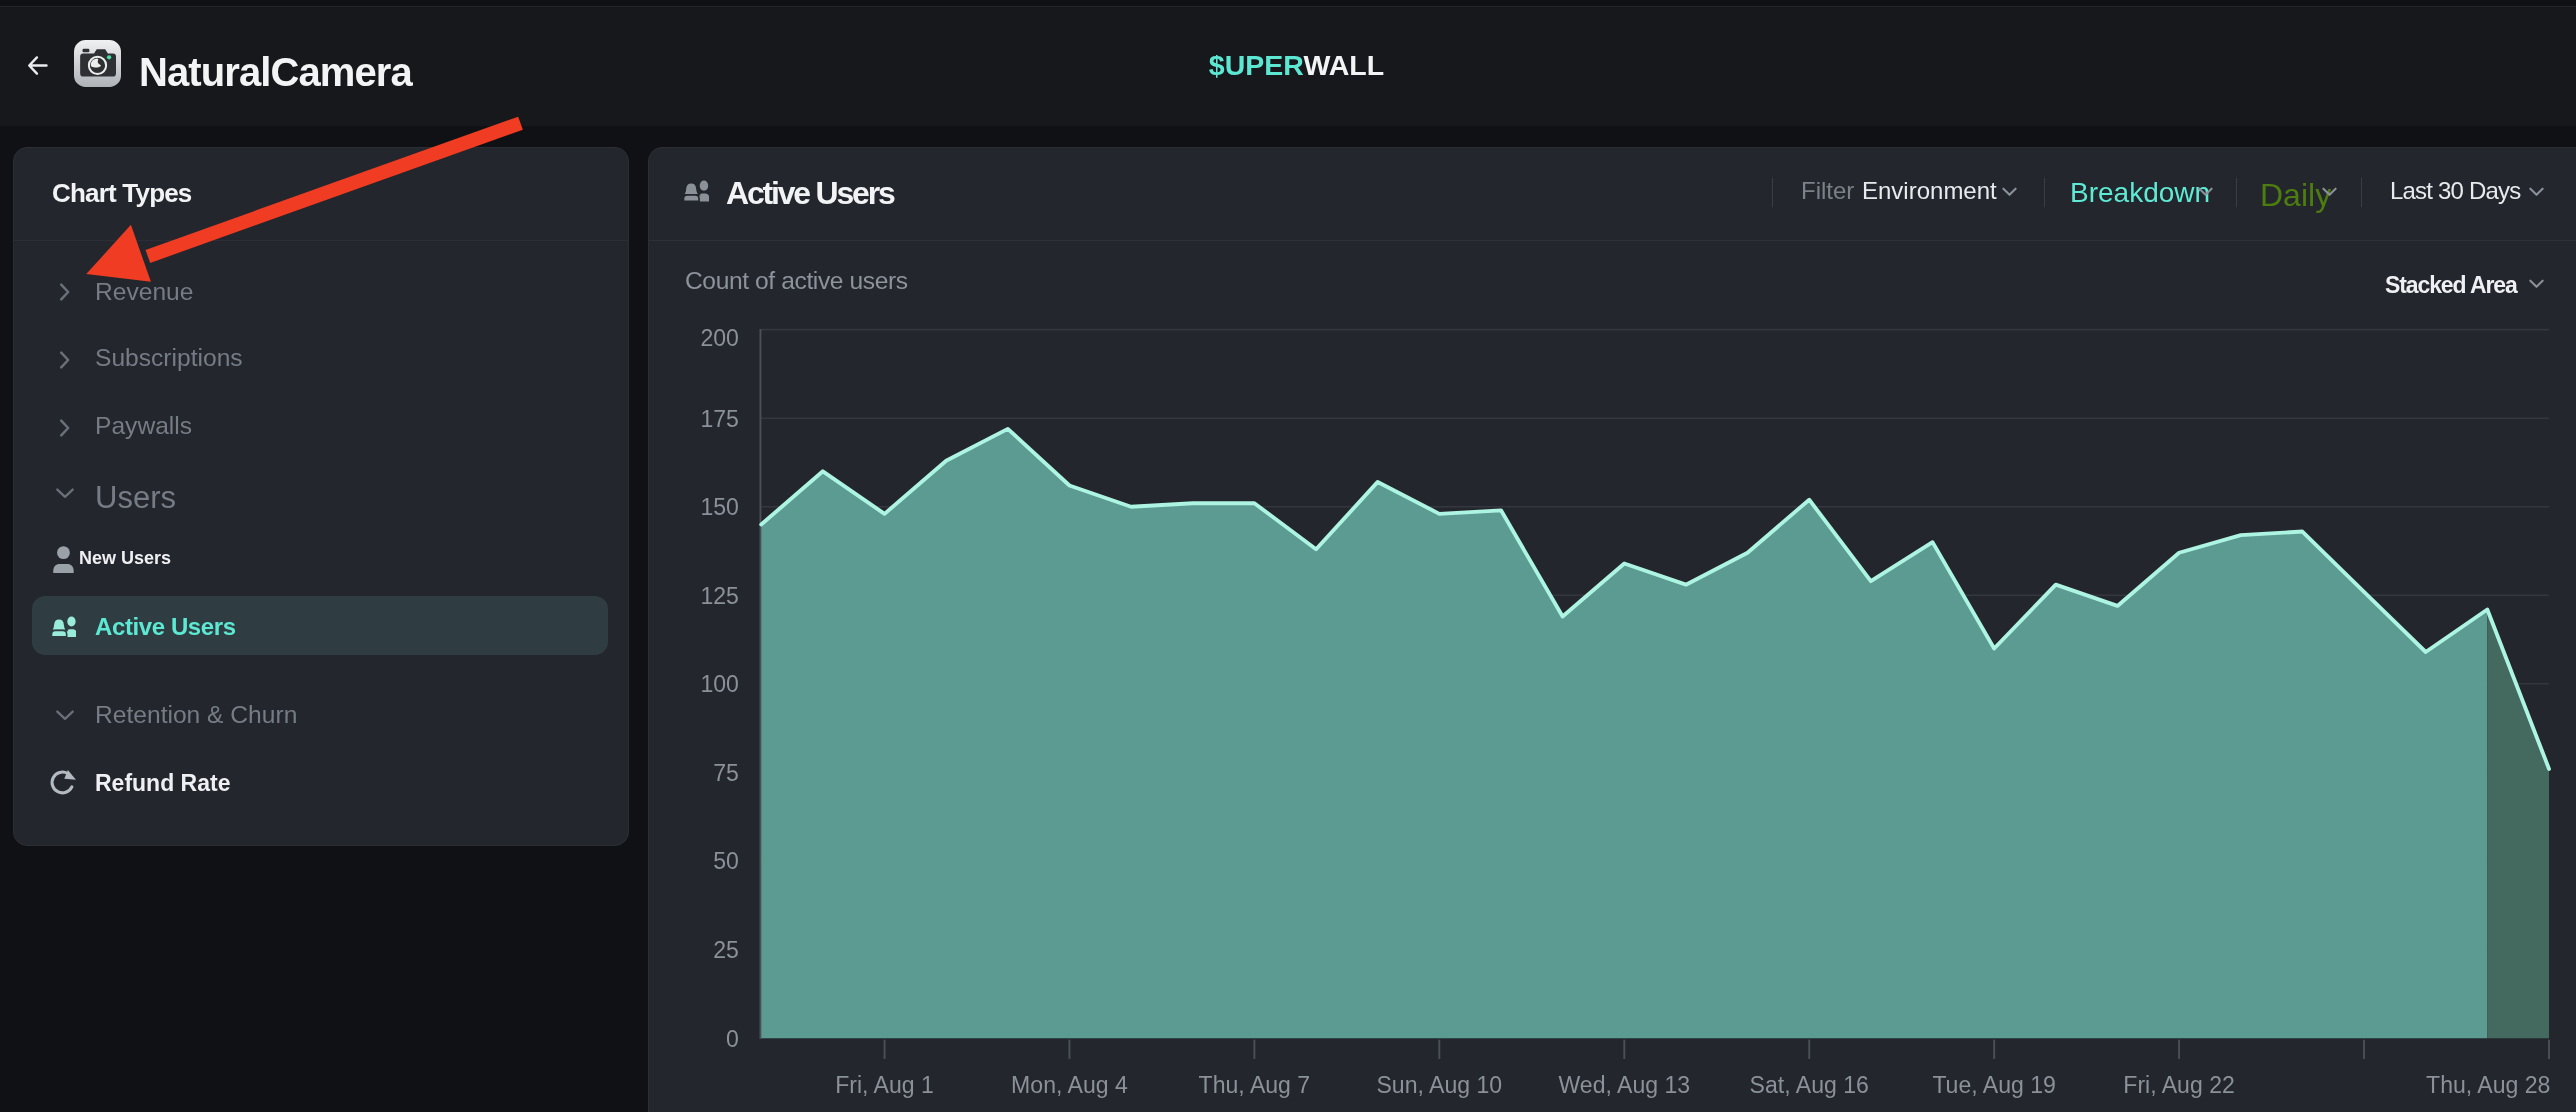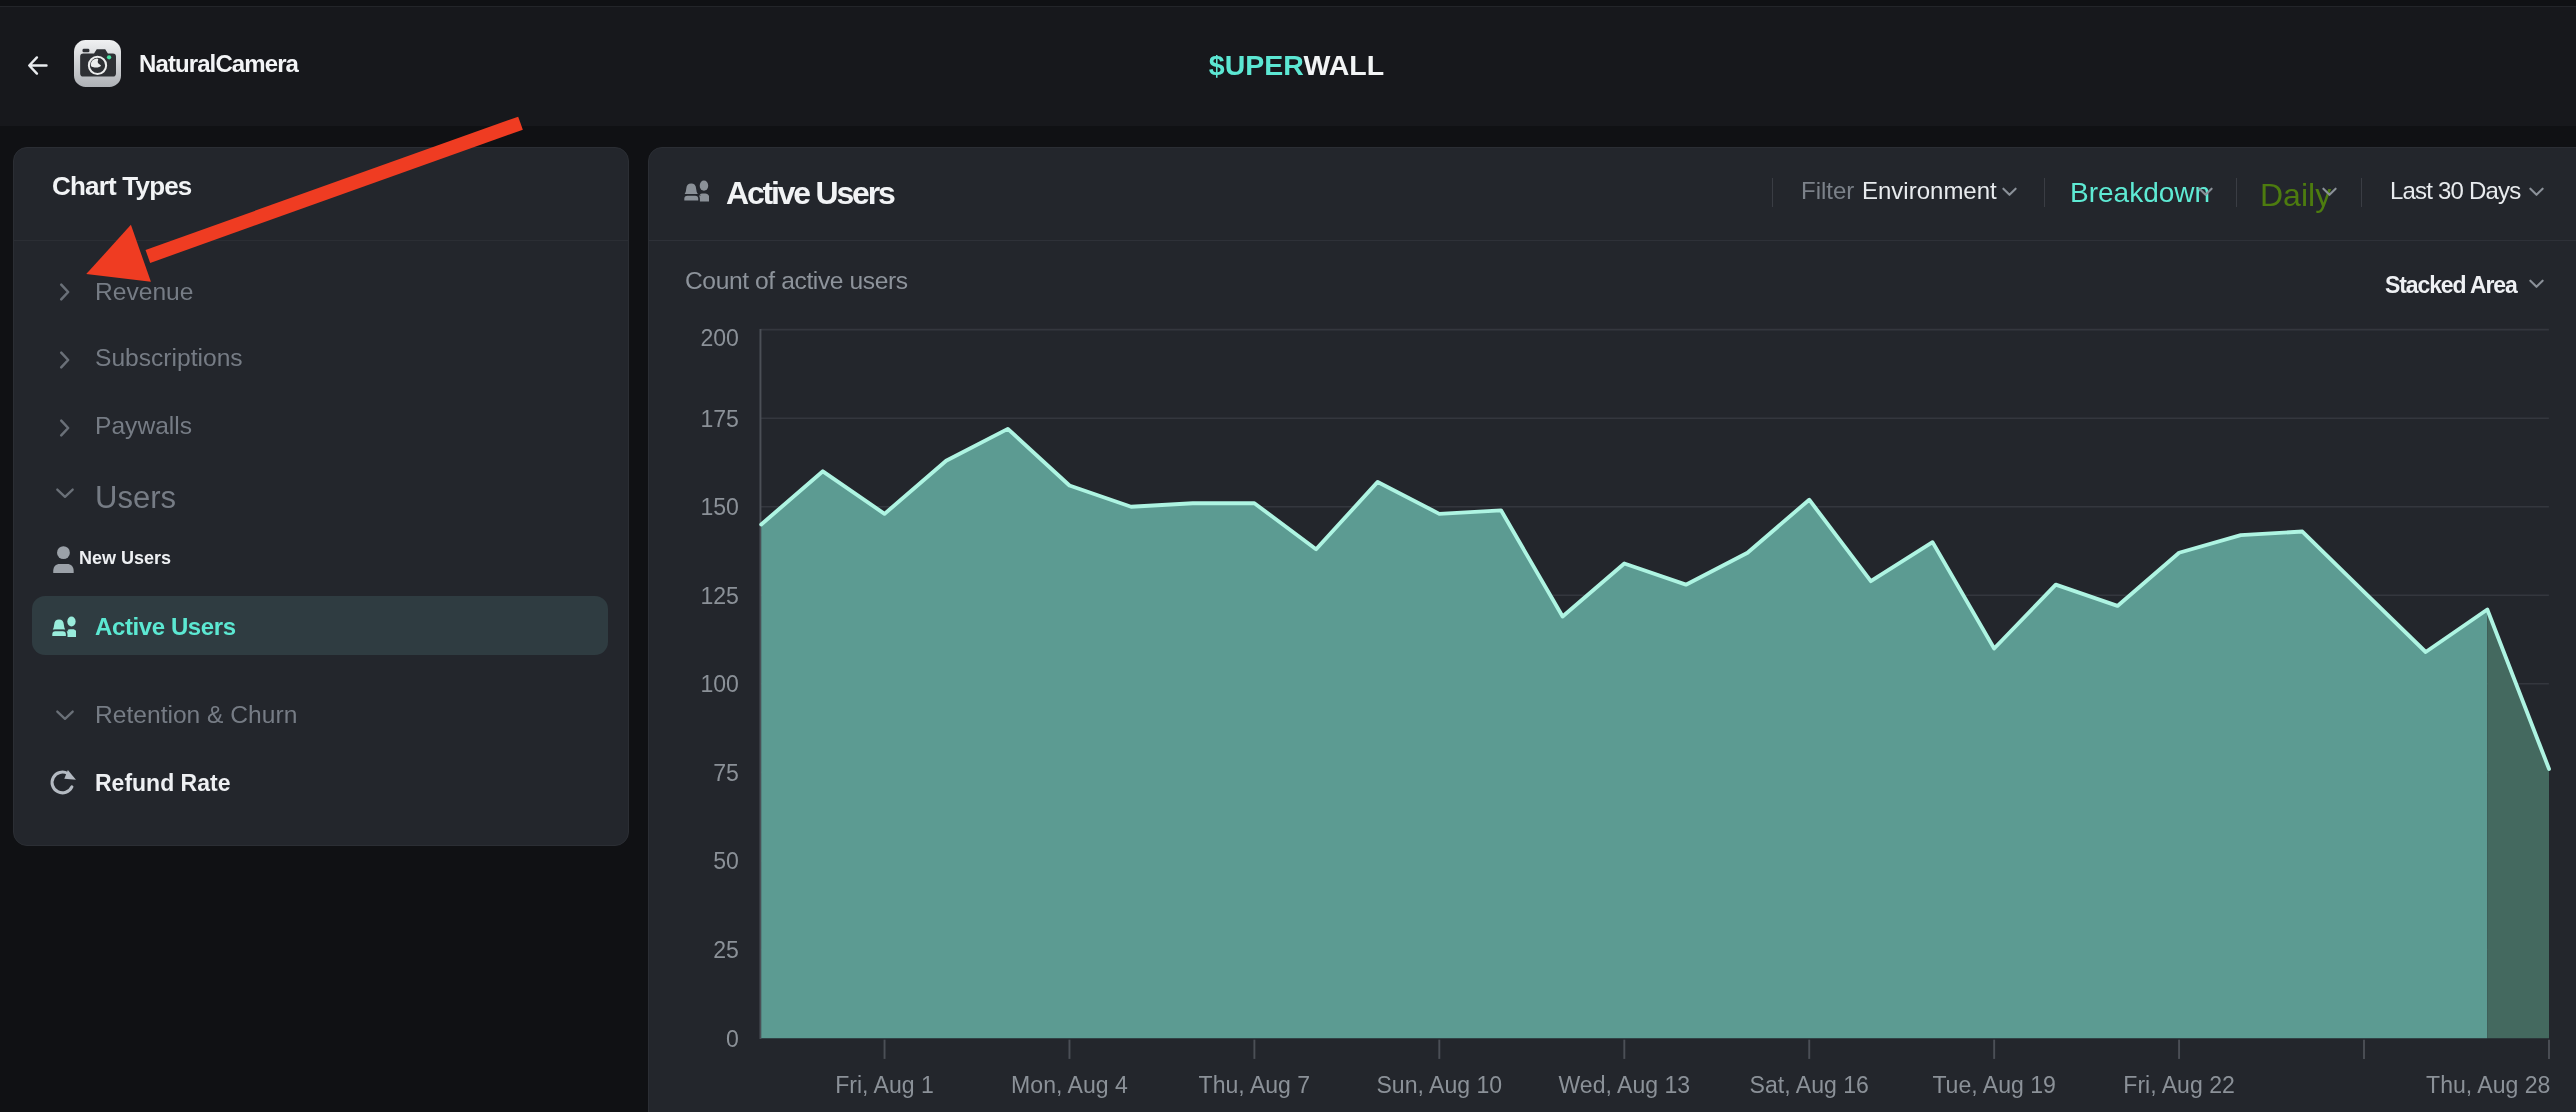--- a/index.html
+++ b/index.html
@@ -20,26 +20,26 @@
         <stop offset="1" stop-color="#aeb1b6"></stop>
   </linearGradient>
     </defs>
   <rect x="0" y="0" width="61" height="61" rx="15" fill="url(#ic)"></rect>
   <rect x="11" y="11.5" width="9" height="4.5" rx="1.8" fill="#2e3034"></rect>
   <path d="M12 17.5 h14 l3.5-5.5 h11 l3.5 5.5 h6.5 a4 4 0 0 1 4 4 v22 a4 4 0 0 1 -4 4 h-38.5 a4 4 0 0 1 -4-4 v-22 a4 4 0 0 1 4-4 z" fill="#2e3034"></path>
   <circle cx="30.5" cy="33" r="11.2" fill="none" stroke="#eceded" stroke-width="2.6"></circle>
   <path d="M21.8 32.5 q0-7.5 8-8.6 q2.5 0 1.5 2.2 q-1.8 4.2 2.6 5.9 q2.3 1.2-.5 2.6 q-4 1.7-6.8 1 q-4.8-.4-4.8-3.1 z" fill="#eceded"></path>
   <circle cx="45.5" cy="22.5" r="2.8" fill="#46dfa2"></circle>
 </svg>
-<div class="abs" style="left:139px;top:52px;font-size:24px;font-weight:700;color:#f3f4f6;letter-spacing:-0.9px;line-height:1;">NaturalCamera</div>
+<div class="abs" style="left:139px;top:52px;font-size:40px;font-weight:700;color:#f3f4f6;letter-spacing:-0.9px;line-height:1;">NaturalCamera</div>
 
 <div class="abs" style="left:1127px;top:51px;width:339px;text-align:center;font-size:28.5px;font-weight:700;letter-spacing:0;line-height:1;color:#f2f4f5;"><span style="color:#5ce7d3">$UPER</span>WALL</div>
 
 <div class="abs" style="left:13px;top:147px;width:616px;height:699px;background:#23262c;border:0.8px solid #2b2e34;border-radius:14px;"></div>
-<div class="abs" style="left:52px;top:173px;font-size:26px;font-weight:700;color:#f1f3f5;letter-spacing:-0.8px;line-height:1;">Chart Types</div>
+<div class="abs" style="left:52px;top:180px;font-size:26px;font-weight:700;color:#f1f3f5;letter-spacing:-0.8px;line-height:1;">Chart Types</div>
 <div class="abs" style="left:14px;top:240px;width:614px;height:0;border-top:1.5px solid #2b2e34;"></div>
 
 <svg class="abs" style="left:57px;top:282px" width="15.4" height="20" viewBox="0 0 20 26">
     <path d="M5.5 3.5 L14.5 13 L5.5 22.5" stroke="#6a7078" stroke-width="3.3" fill="none" stroke-linecap="round" stroke-linejoin="round"></path>
   </svg>
 <div class="abs" style="left:95px;top:280px;font-size:24.6px;color:#767c85;line-height:1;">Revenue</div>
 
 <svg class="abs" style="left:57px;top:350px" width="15.4" height="20" viewBox="0 0 20 26">
     <path d="M5.5 3.5 L14.5 13 L5.5 22.5" stroke="#6a7078" stroke-width="3.3" fill="none" stroke-linecap="round" stroke-linejoin="round"></path>
   </svg>

